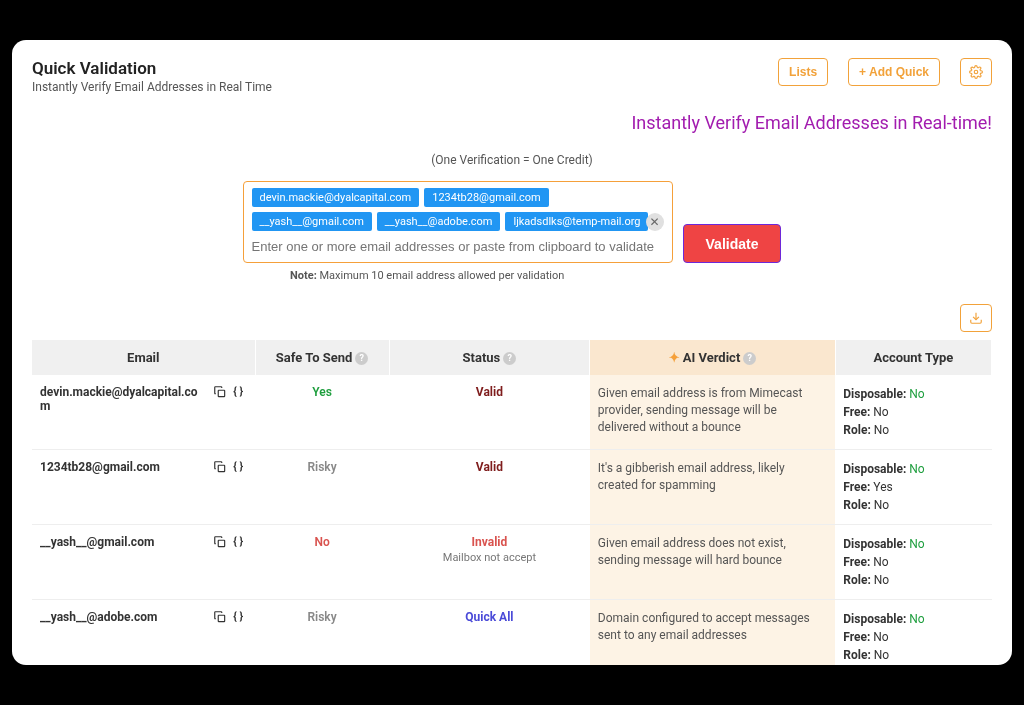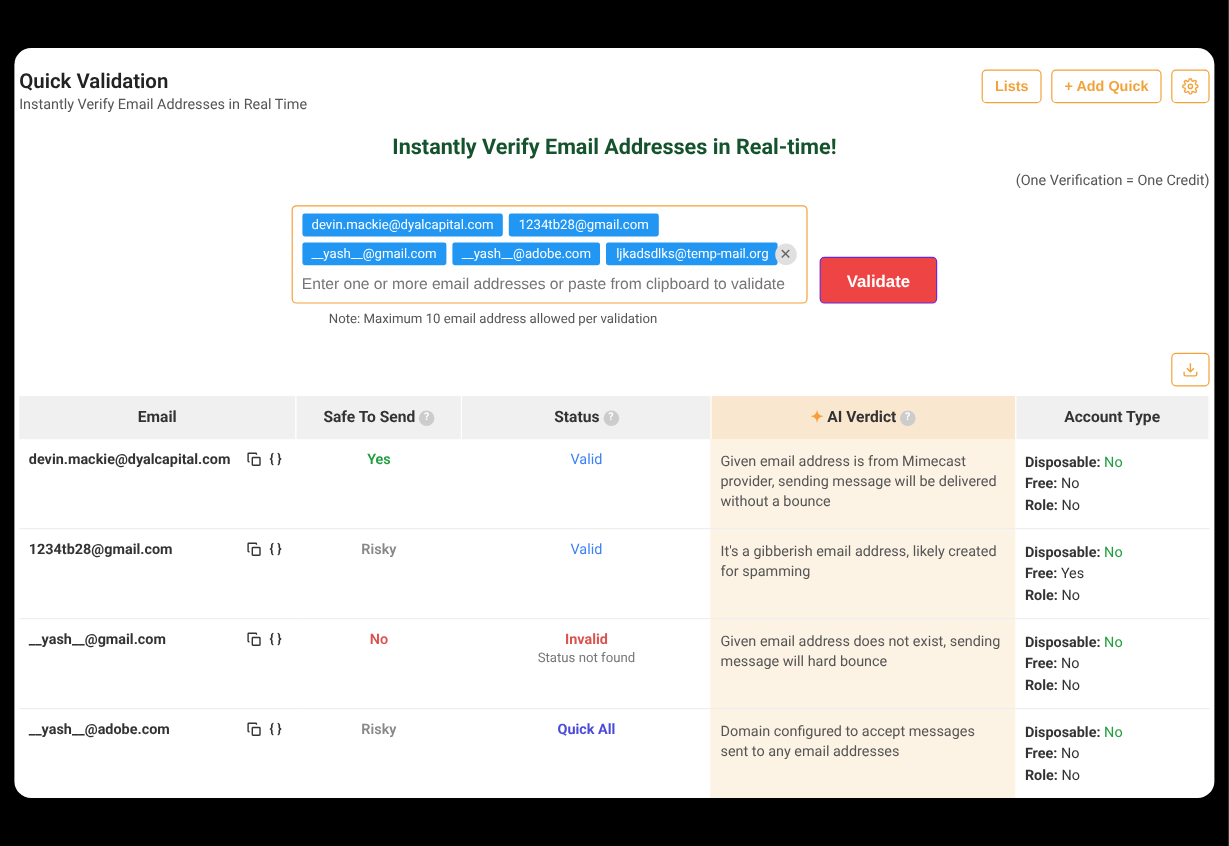--- a/index.html
+++ b/index.html
@@ -12,41 +12,41 @@
     height: 705px;
     overflow: hidden;
     padding: 40px 12px;
   }
   .window {
     background: #fff;
     border-radius: 14px;
     width: 100%;
     height: 100%;
     box-shadow: 0 2px 20px rgba(0,0,0,.4);
-    padding: 18px 4px;
+    padding: 18px 20px;
     overflow: hidden;
     position: relative;
   }
   .header {
     display: flex;
     justify-content: space-between;
     align-items: flex-start;
     margin-bottom: 18px;
   }
   .header-left h1 {
     font-size: 17px;
     font-weight: 600;
     color: #222;
     margin-bottom: 2px;
   }
   .header-left .sub {
     font-size: 12px;
     color: #555;
   }
-  .header-buttons { display: flex; gap: 8px; }
+  .header-buttons { display: flex; gap: 20px; }
   .btn-outline {
     border: 1px solid #f2a23a;
     background: #fff;
     color: #f2a23a;
     border-radius: 4px;
     padding: 5px 10px;
     font-size: 12px;
     font-weight: 600;
     cursor: pointer;
     display: inline-flex;
@@ -65,28 +65,28 @@
     font-weight: 600;
     cursor: pointer;
     margin-top: 43px;
   }
   .hero {
     text-align: center;
     margin-bottom: 14px;
   }
   .hero h2 {
     font-size: 18px;
-    font-weight: 700;
-    color: #14532d;
+    font-weight: 400;
+    color: #a21caf;
+    text-align: right;
   }
   .hero .credit {
     font-size: 12px;
     color: #555;
-    margin-top: 10px;
-    text-align: right;
+    margin-top: 20px;
   }
   .input-row {
     display: flex;
     justify-content: center;
     gap: 10px;
     margin-bottom: 6px;
   }
   .tag-box {
     border: 1px solid #f5a03a;
     border-radius: 4px;
@@ -124,21 +124,21 @@
     font-size: 12px;
     cursor: pointer;
   }
   .note {
     text-align: left;
     font-size: 11px;
     color: #555;
     margin-left: 258px;
     margin-bottom: 22px;
   }
-  .note b { font-weight: 400; }
+  .note b { font-weight: 700; }
   .dl-row {
     display: flex;
     justify-content: flex-end;
     margin-bottom: 8px;
   }
   .table {
     width: 100%;
     border-collapse: collapse;
     table-layout: fixed;
   }
@@ -175,21 +175,21 @@
   .mini-icon {
     width: 14px; height: 12px;
     display: inline-block;
     color: #333;
     cursor: pointer;
   }
   .center { text-align: center; }
   .safe-yes { color: #1e9e3e; font-weight: 600; }
   .safe-no { color: #d9534f; font-weight: 600; }
   .safe-risky { color: #888; font-weight: 600; }
-  .status-valid { color: #3b82f6; font-weight: 400; }
+  .status-valid { color: #7f1d1d; font-weight: 700; }
   .status-invalid { color: #d9534f; font-weight: 700; }
   .status-catch { color: #4b4bd8; font-weight: 700; }
   .status-sub { color: #777; font-size: 11px; margin-top: 2px; }
   .ai-text { color: #555; font-size: 12px; line-height: 1.4; }
   .acct-line { text-align: left; font-size: 12px; color: #333; line-height: 1.5; }
   .acct-line .k { font-weight: 700; }
   .v-no-green { color: #1e9e3e; }
   .v-no { color: #333; }
   .info-dot {
     display: inline-block;
@@ -343,21 +343,21 @@
               <span class="mini-icon"><svg width="14" height="14" viewBox="0 0 24 24" fill="none" stroke="#333" stroke-width="2">
                   <rect x="9" y="9" width="11" height="11" rx="1"></rect>
                   <path d="M5 15H4a1 1 0 0 1-1-1V4a1 1 0 0 1 1-1h10a1 1 0 0 1 1 1v1"></path>
                 </svg></span>
               <span class="mini-icon" style="font-weight:700;font-size:11px;">{ }</span>
             </div>
           </td>
           <td class="center"><span class="safe-no">No</span></td>
           <td class="center">
             <div class="status-invalid">Invalid</div>
-            <div class="status-sub">Status not found</div>
+            <div class="status-sub">Mailbox not accept</div>
           </td>
           <td class="col-ai">
             <div class="ai-text">Given email address does not exist, sending message will hard bounce</div>
           </td>
           <td>
             <div class="acct-line">
               <div><span class="k">Disposable:</span> <span class="v-no-green">No</span></div>
               <div><span class="k">Free:</span> <span class="v-no">No</span></div>
               <div><span class="k">Role:</span> <span class="v-no">No</span></div>
             </div>

